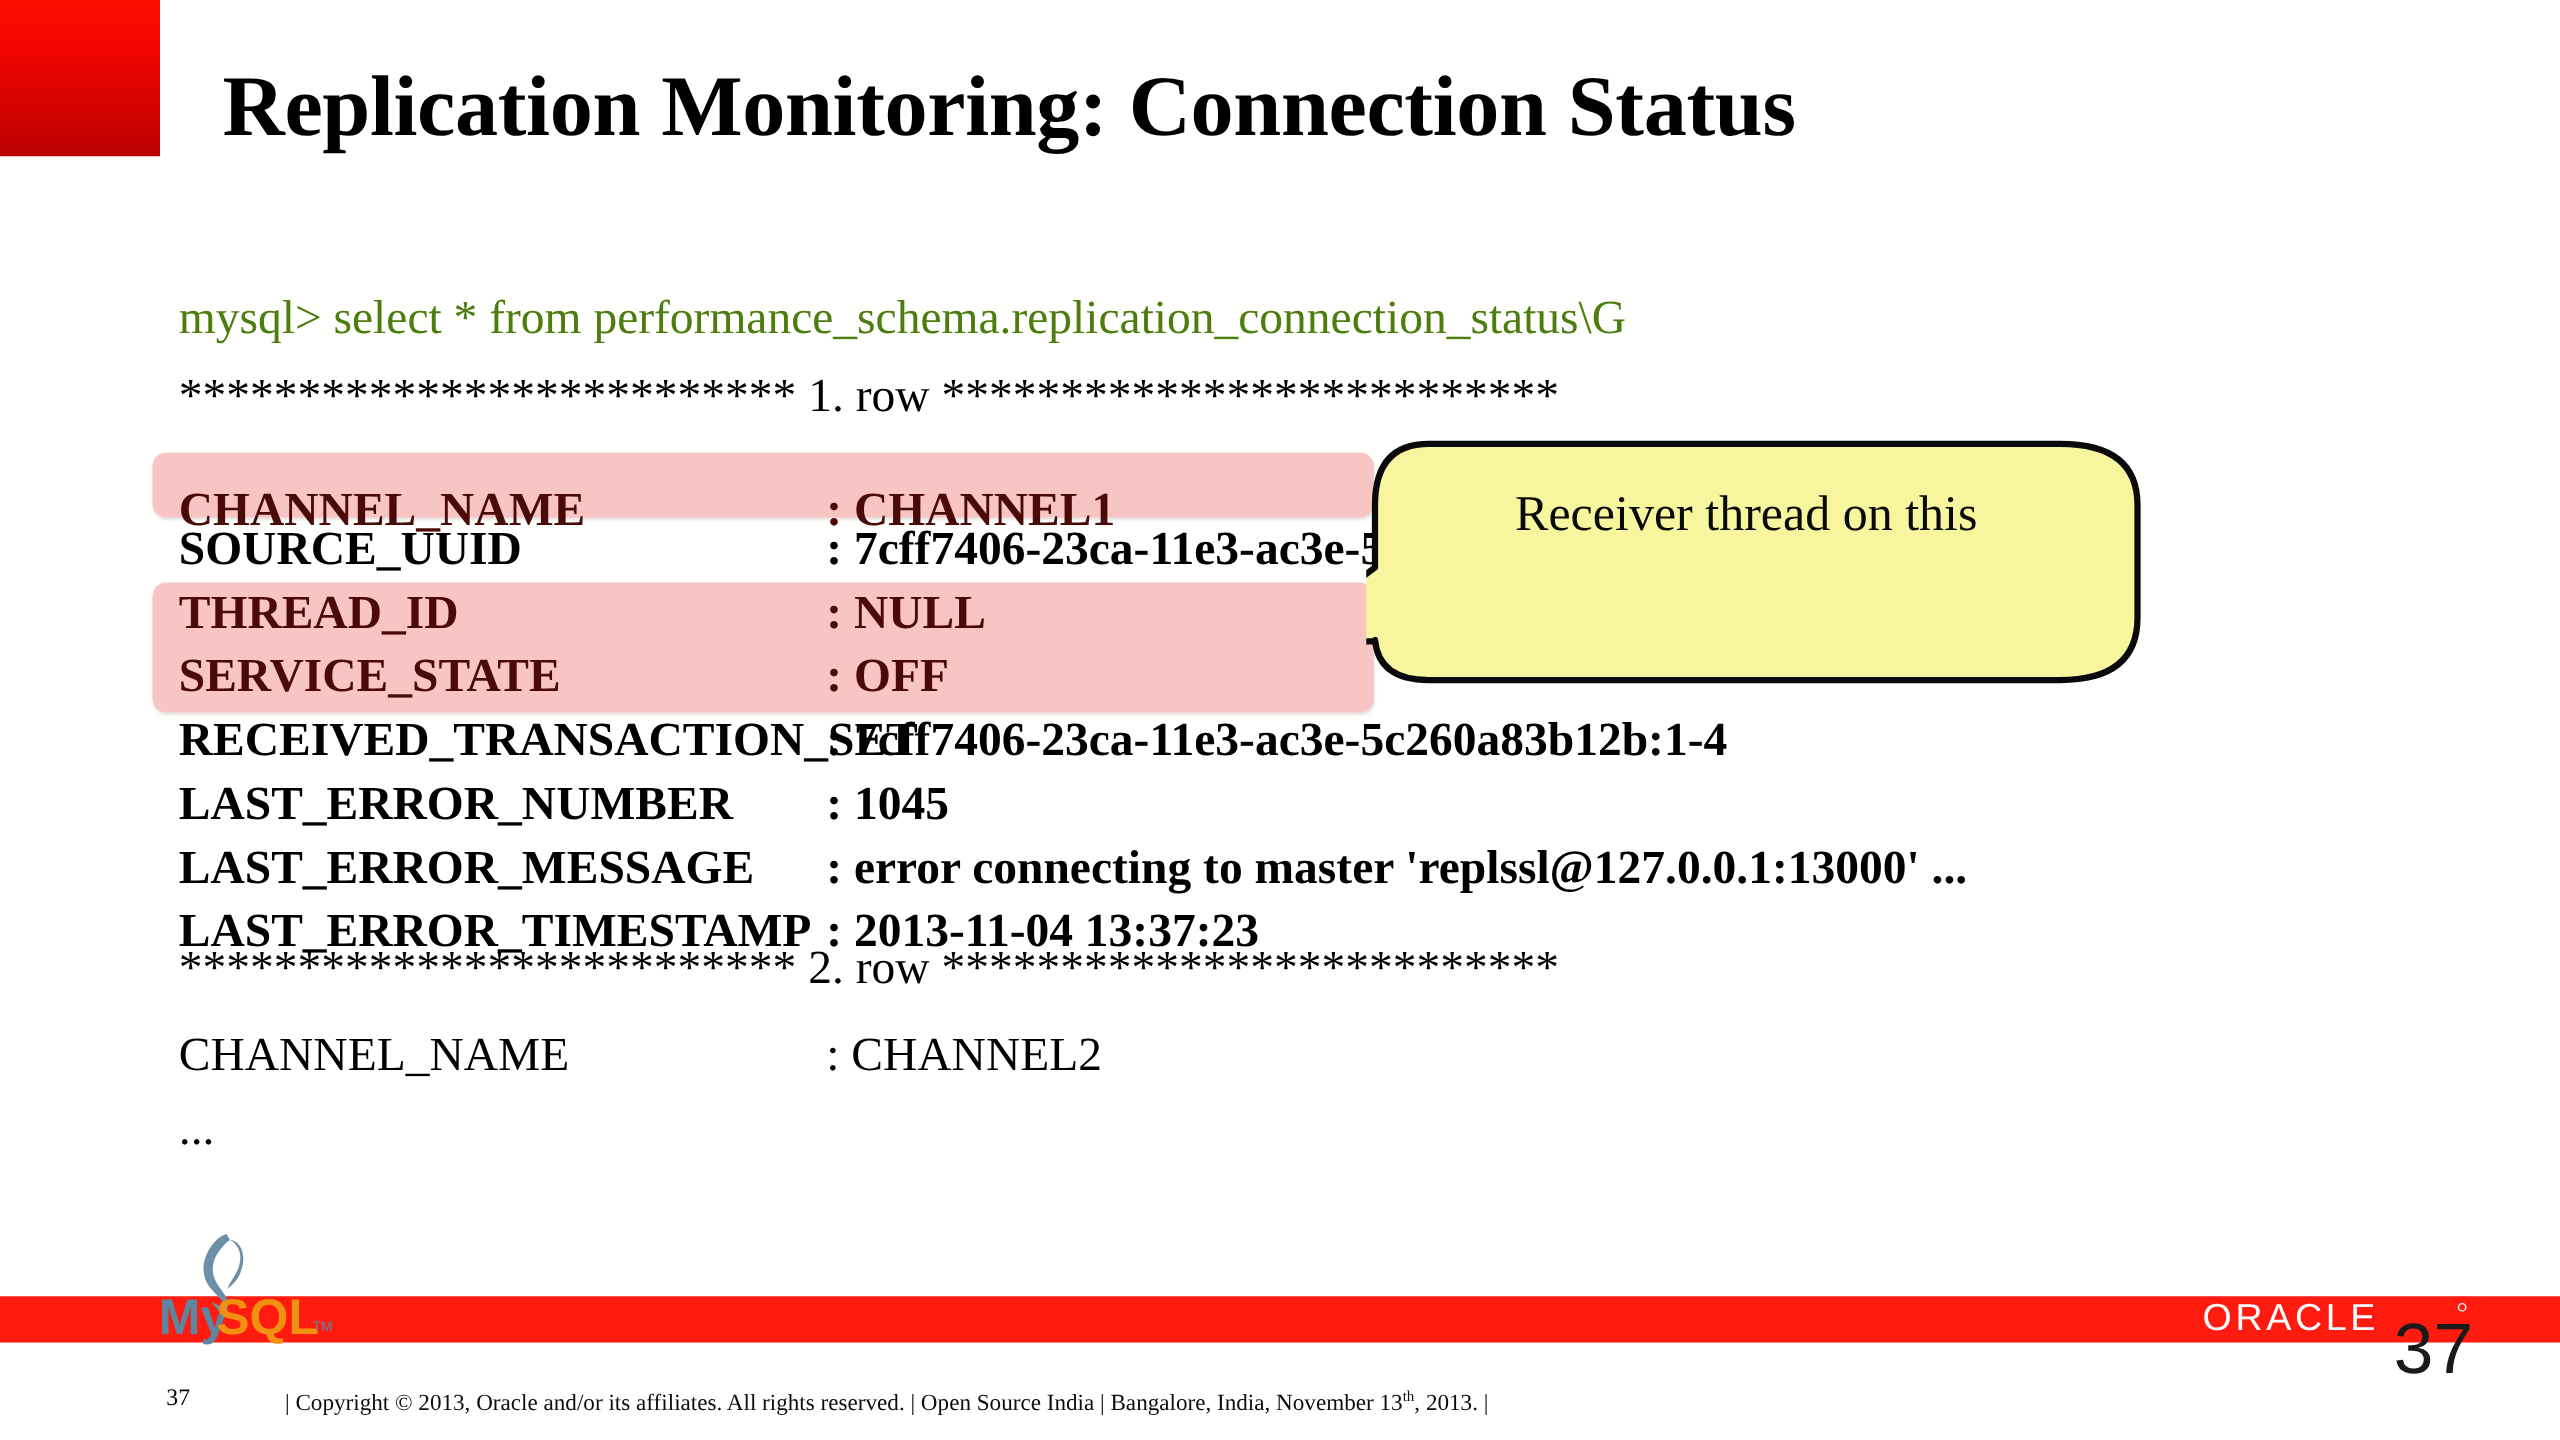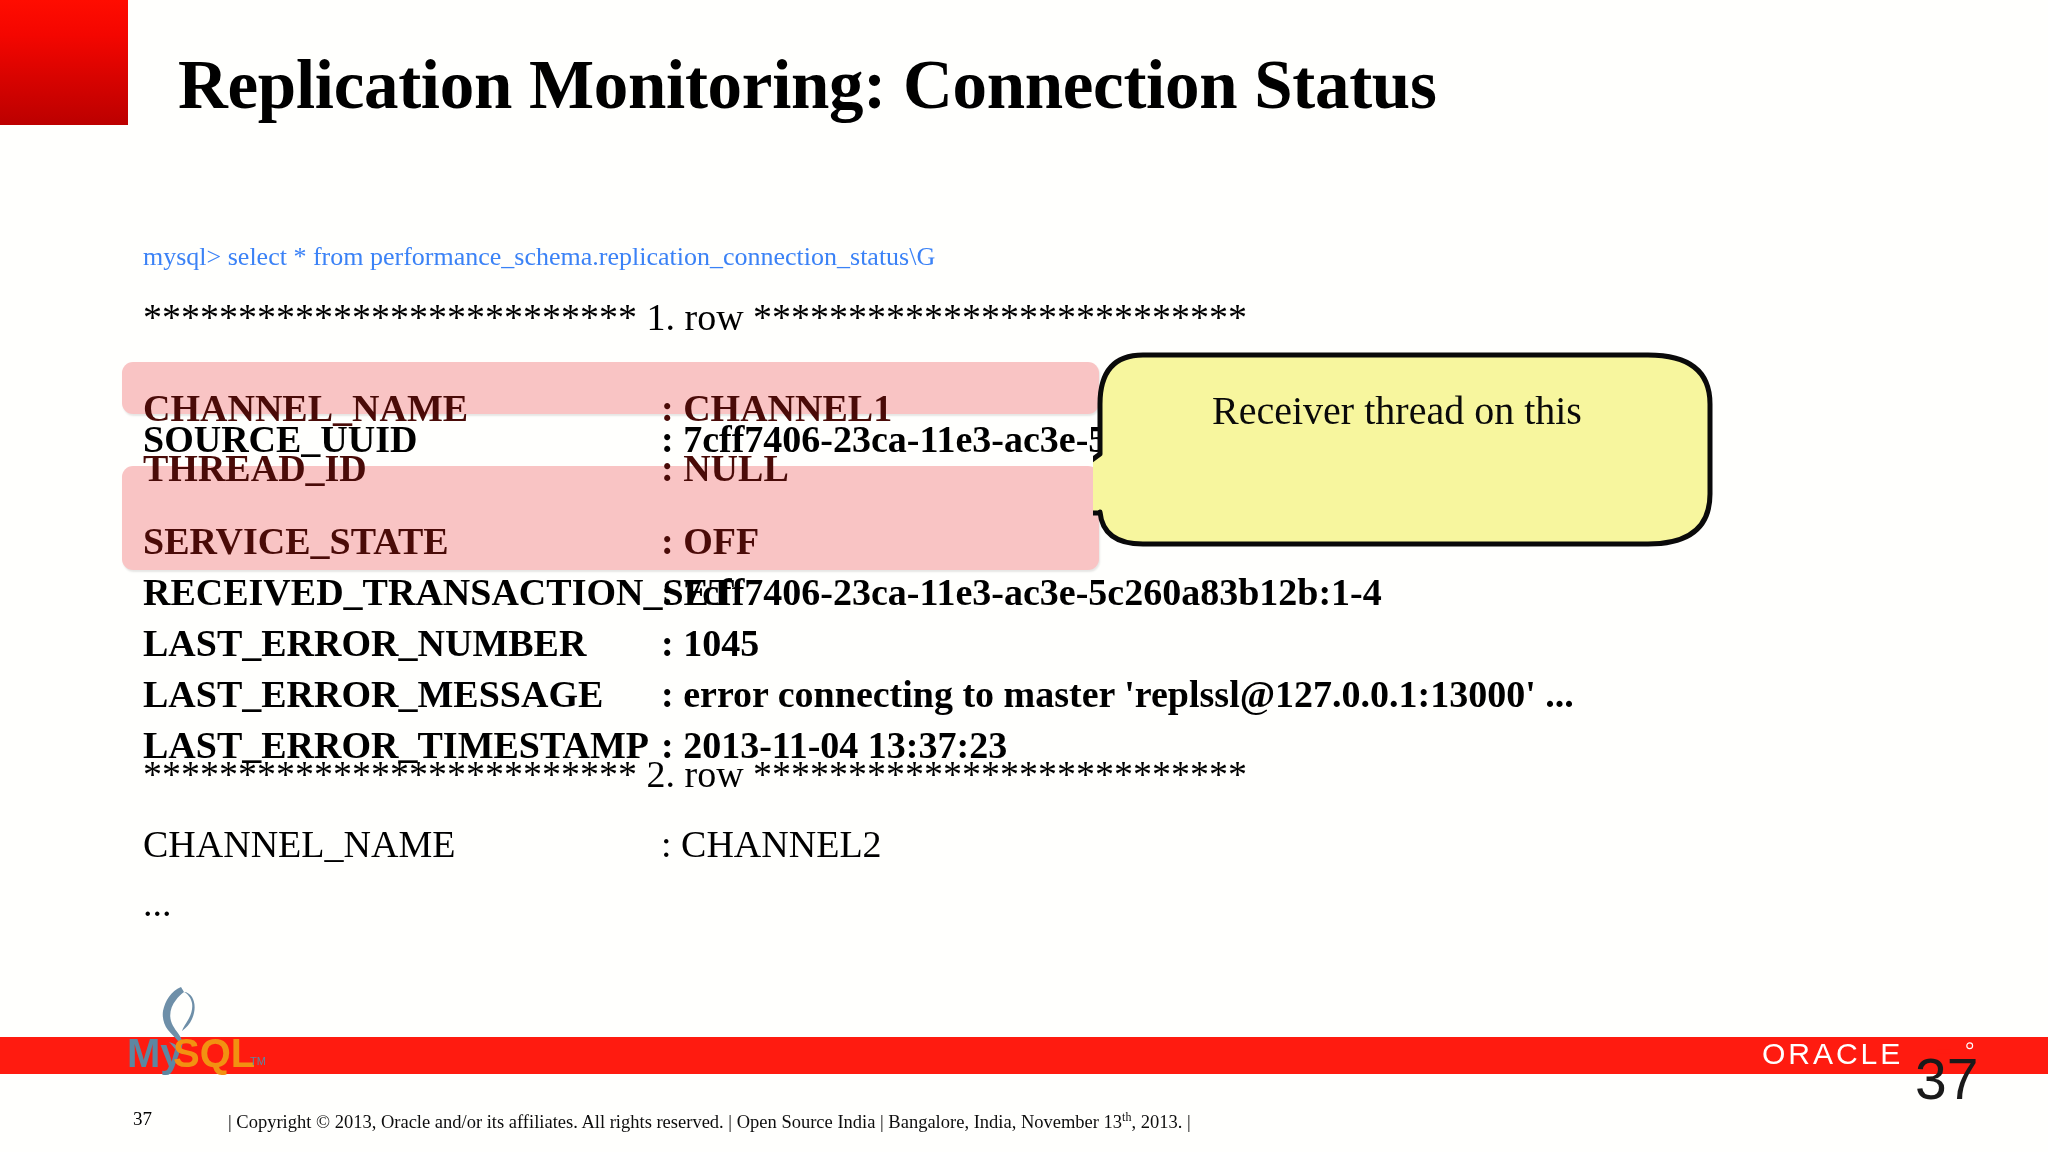--- a/index.html
+++ b/index.html
@@ -33,24 +33,24 @@
     color: #000000;
     letter-spacing: -0.3px;
     white-space: nowrap;
     font-family: "Liberation Serif", "DejaVu Serif", serif;
   }
 
   
   #prompt-line {
     position: absolute;
     left: 143px;
-    top: 242px;
-    font-size: 26px;
-    white-space: nowrap;
-    color: #3b82f6;
+    top: 232px;
+    font-size: 38px;
+    white-space: nowrap;
+    color: #4d7c0f;
   }
 
   .stars-line {
     position: absolute;
     left: 143px;
     font-size: 38px;
     white-space: nowrap;
     color: #000;
     letter-spacing: 0px;
   }
@@ -174,21 +174,21 @@
   <div class="hl" style="left:122px; top:466px; width:977px; height:104px;"></div>
 
   <div class="kvrow hltext" style="left:143px; top:384px;">
     <span class="k">CHANNEL_NAME</span><span class="v">: CHANNEL1</span>
   </div>
 
   <div class="kvrow" style="left:143px; top:415px;">
     <span class="k">SOURCE_UUID</span><span class="v">: 7cff7406-23ca-11e3-ac3e-5c2</span>
   </div>
 
-  <div class="kvrow hltext" style="left:143px; top:444px;">
+  <div class="kvrow hltext" style="left:143px; top:466px;">
     <span class="k">THREAD_ID</span><span class="v">: NULL</span>
   </div>
 
   <div class="kvrow hltext" style="left:143px; top:517px;">
     <span class="k">SERVICE_STATE</span><span class="v">: OFF</span>
   </div>
 
   <div class="kvrow" style="left:143px; top:568px;">
     <span class="k">RECEIVED_TRANSACTION_SET</span><span class="v">: 7cff7406-23ca-11e3-ac3e-5c260a83b12b:1-4</span>
   </div>

